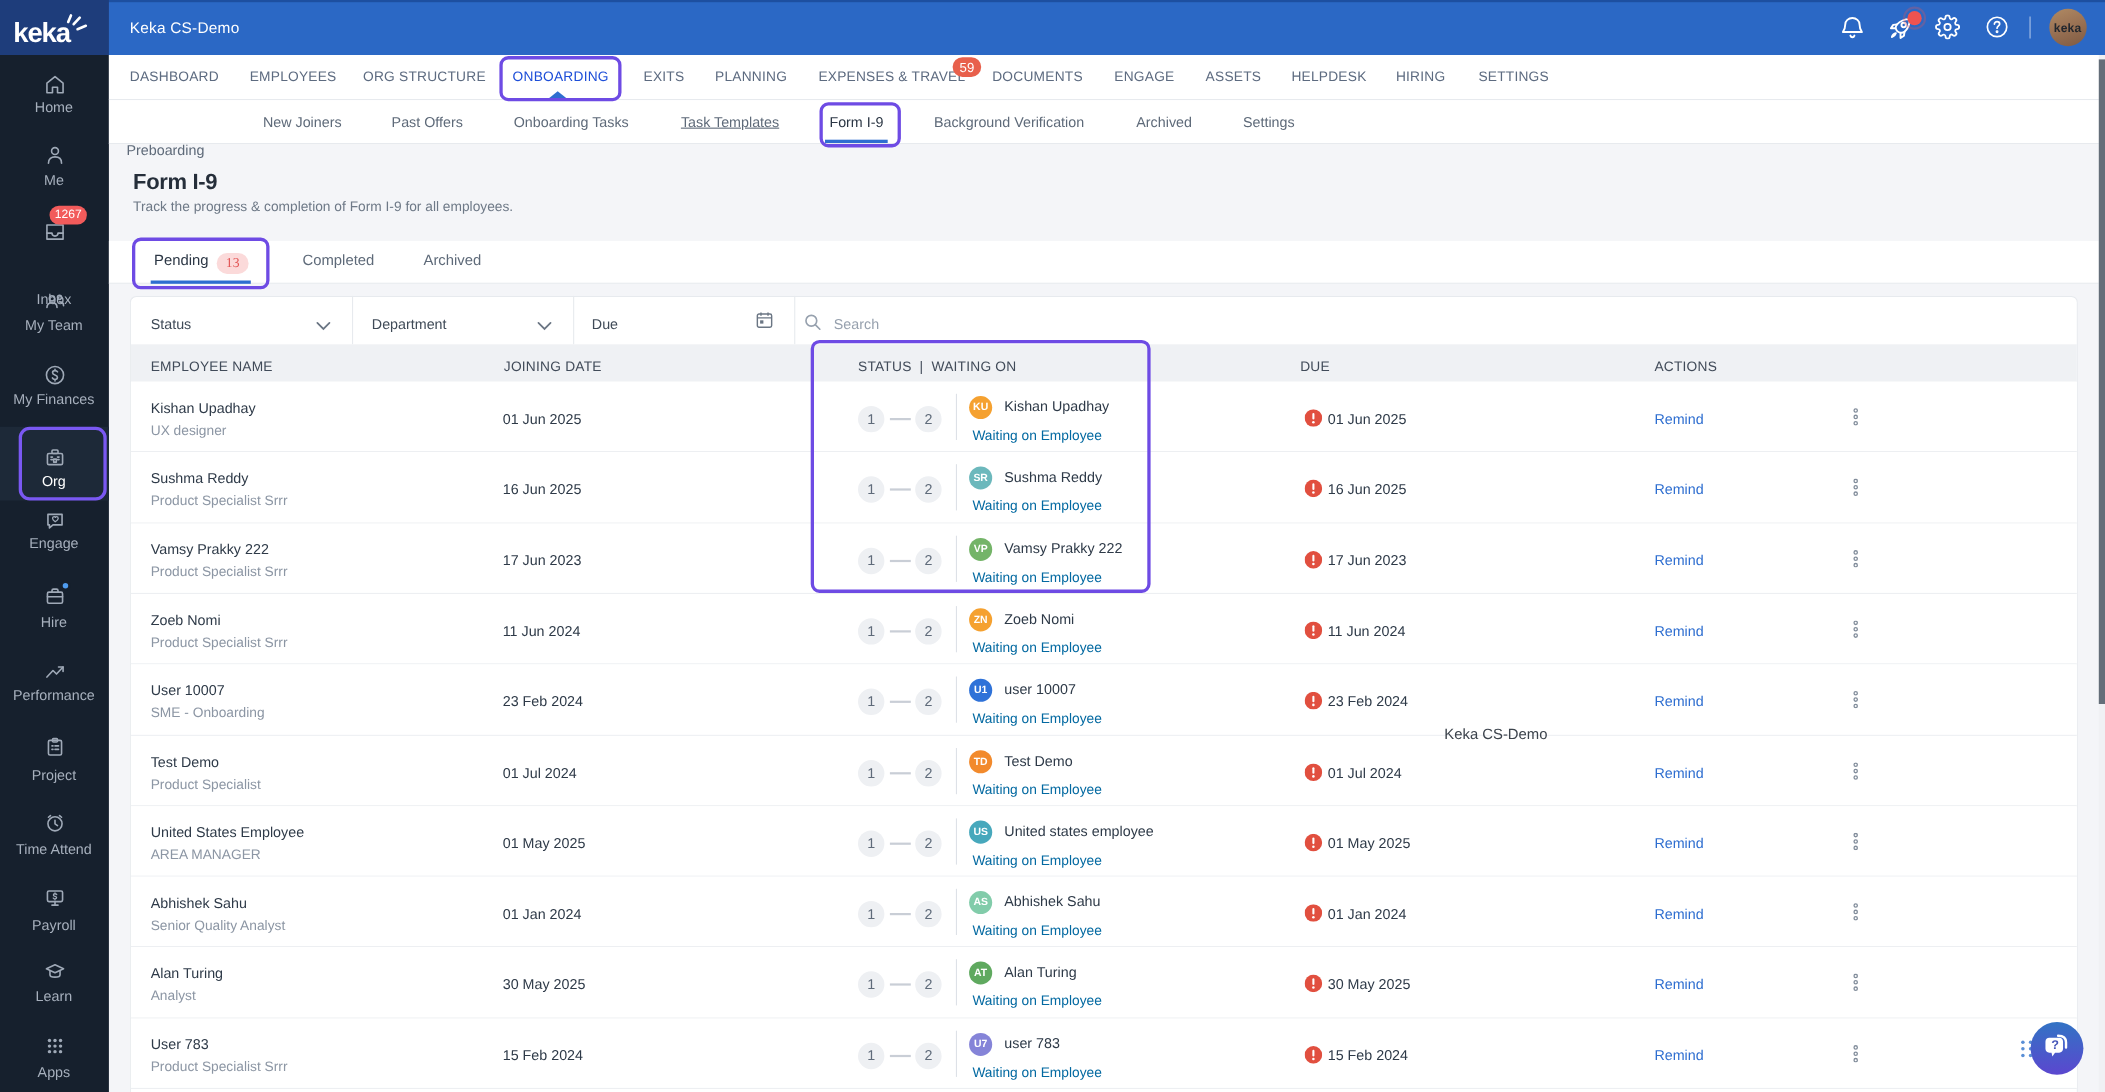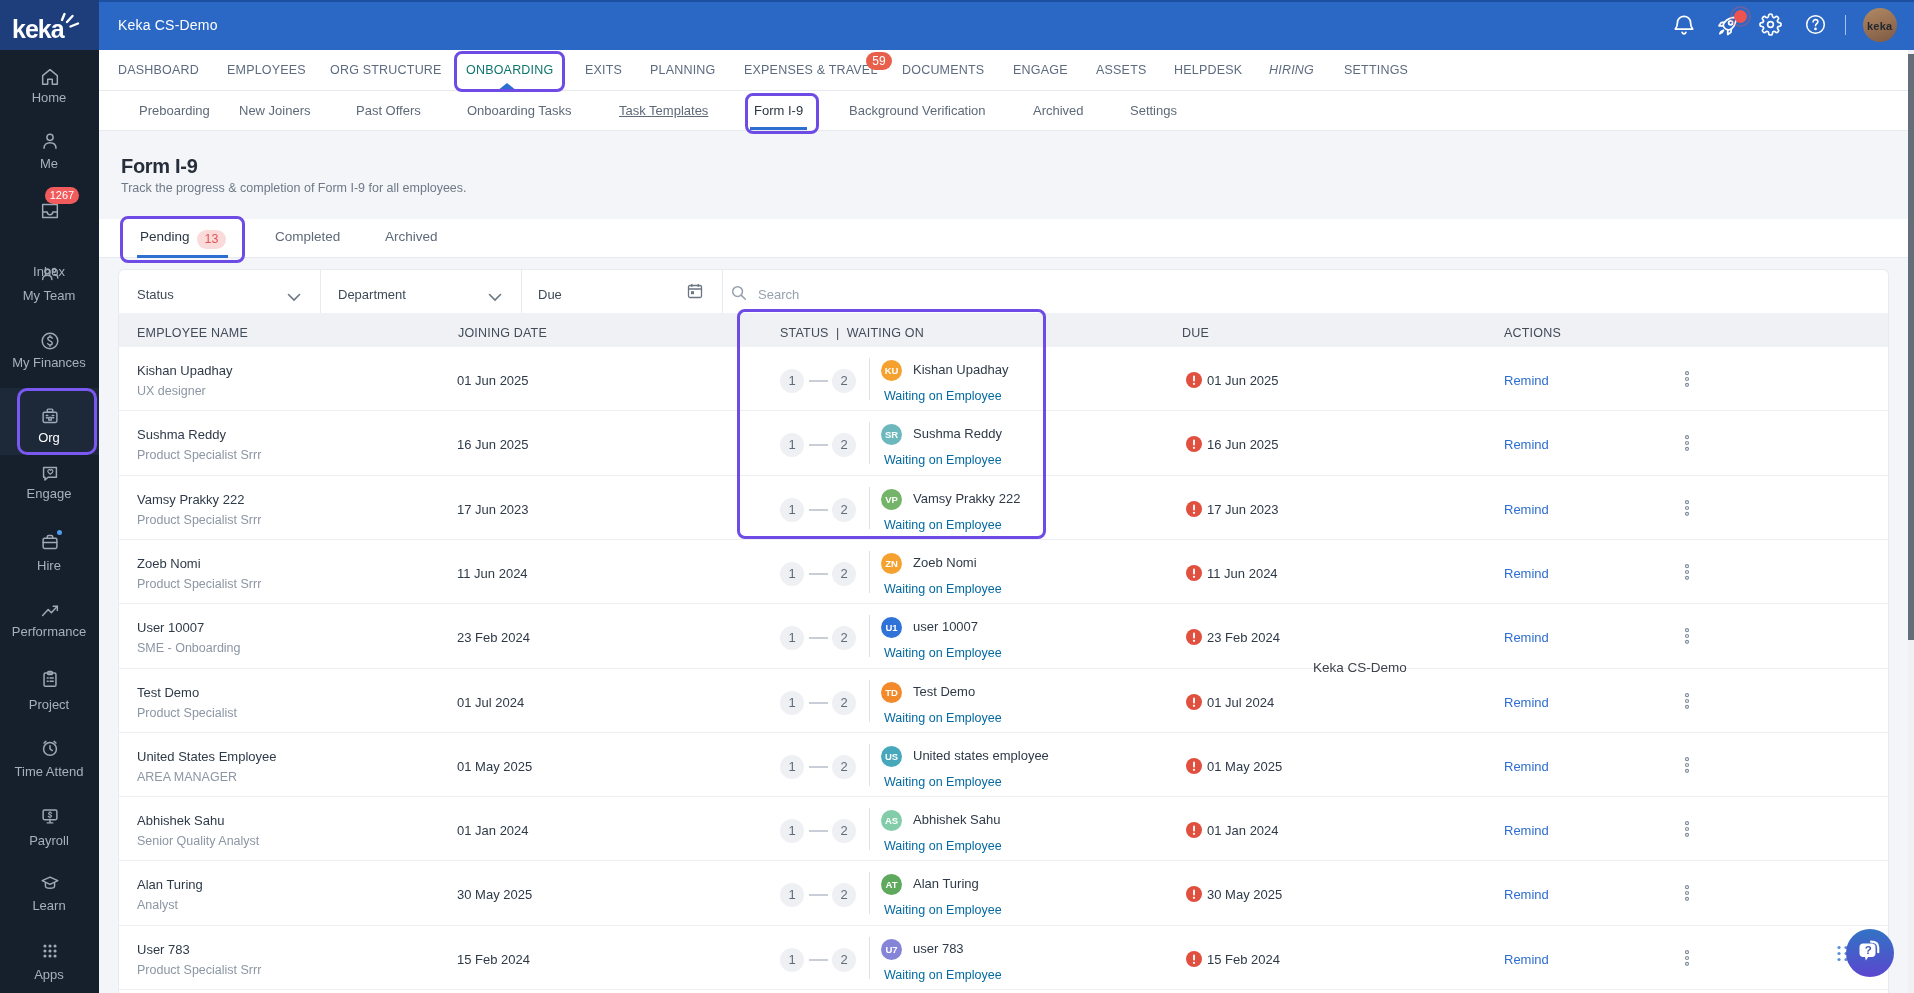--- a/index.html
+++ b/index.html
@@ -20,35 +20,35 @@
 .sicon { position:absolute; left:0; width:99px; text-align:center; }
 .slabel { position:absolute; left:0; width:98px; text-align:center; color:#a7b0bd; font-size:13px; }
 .slabel.on { color:#fff; }
 .orgrow { position:absolute; left:0; top:338px; width:99px; height:67px; background:#1d2938; }
 .orgbox { position:absolute; left:17px; top:338px; width:80px; height:67px; border:3px solid #7a58f2; border-radius:10px; }
 #inboxbadge { position:absolute; left:45px; top:137px; width:34px; height:17px; background:#f25b5b; border-radius:9px; color:#fff; font-size:11px; text-align:center; line-height:17px; }
 #hiredot { position:absolute; left:55px; top:478px; width:9px; height:9px; border-radius:50%; background:#4f9cf0; border:2px solid #16202d; }
 
 #nav1 { position:absolute; left:99px; top:50px; width:1815px; height:41px; background:#fff; border-bottom:1px solid #e7eaee; }
 .n1 { position:absolute; top:13px; font-size:12.5px; color:#5d6b80; letter-spacing:0.2px;text-align:center; }
-.n1.act { color:#0f766e; }
+.n1.act { color:#1d4ed8; }
 #badge76 { position:absolute; left:866px; top:52px; width:26px; height:18px; background:#e8604c; border-radius:9px; color:#fff; font-size:12px; text-align:center; line-height:18px; }
 #navtri { position:absolute; left:497px; top:83px; width:0; height:0; border-left:10px solid transparent; border-right:10px solid transparent; border-bottom:8px solid #2e6ed0; }
 #nav2 { position:absolute; left:99px; top:91px; width:1815px; height:40px; background:#fff; border-bottom:1px solid #e7eaee; }
 .n2 { position:absolute; top:12px; font-size:13px; color:#5e6a79; }
 .n2.act { color:#2b3644; }
 #formi9line { position:absolute; left:750px; top:127px; width:57px; height:3px; background:#2e6ed0; }
 
 #title { position:absolute; left:121px; top:155px; font-size:20px; font-weight:bold; color:#252e3a; letter-spacing:-0.3px; }
 #subtitle { position:absolute; left:121px; top:181px; font-size:12.5px; color:#6e7987; }
 
 #tabband { position:absolute; left:99px; top:219px; width:1809px; height:39px; background:#fff; border-bottom:1px solid #e7eaee; }
 .tab { position:absolute; top:229px; font-size:13.5px; color:#5e6a79; }
 #tab1 { left:140px; color:#2b3644; }
-#tabbadge { position:absolute; left:197px; top:230px; width:29px; height:19px; background:#fbdada; border-radius:10px; color:#e25555; font-size:12.5px; text-align:center; line-height:19px; }
+#tabbadge { position:absolute; left:197px; top:230px; width:29px; height:19px; background:#fbdada; border-radius:10px; color:#e25555; font-size:12.5px; text-align:center; line-height:19px;font-family:Liberation Serif, serif; }
 #tabline { position:absolute; left:137px; top:255px; width:91px; height:3px; background:#2e6ed0; }
 
 #card { position:absolute; left:118px; top:269px; width:1771px; height:724px; background:#fff; border:1px solid #e7eaee; border-radius:6px 6px 0 0; border-bottom:none; }
 .fdiv { position:absolute; top:269px; width:1px; height:44px; background:#e7eaee; }
 .flabel { position:absolute; top:287px; font-size:13px; color:#3f4a57; }
 .fph { position:absolute; top:287px; font-size:13px; color:#97a1ae; }
 .chev { position:absolute; }
 
 #thead { position:absolute; left:119px; top:313px; width:1769px; height:34px; background:#eff1f4; }
 .th { position:absolute; top:13px; font-size:12.5px; color:#414b59; letter-spacing:0.2px; }
@@ -213,27 +213,27 @@
     <div class="n1" style="left:128px;">EMPLOYEES</div>
     <div class="n1" style="left:231px;">ORG STRUCTURE</div>
     <div class="n1 act" style="left:367px;">ONBOARDING</div>
     <div class="n1" style="left:486px;">EXITS</div>
     <div class="n1" style="left:551px;">PLANNING</div>
     <div class="n1" style="left:645px;">EXPENSES &amp; TRAVEL</div>
     <div class="n1" style="left:803px;">DOCUMENTS</div>
     <div class="n1" style="left:914px;">ENGAGE</div>
     <div class="n1" style="left:997px;">ASSETS</div>
     <div class="n1" style="left:1075px;">HELPDESK</div>
-    <div class="n1" style="left:1170px;font-style:italic;">HIRING</div>
+    <div class="n1" style="left:1170px;">HIRING</div>
     <div class="n1" style="left:1245px;">SETTINGS</div>
   </div>
 <div id="badge76">59</div>
 <div id="navtri"></div>
 <div id="nav2">
-    <div class="n2" style="left:40px;">Preboarding</div>
+    <div class="n2" style="left:16px;margin-top:26px;">Preboarding</div>
     <div class="n2" style="left:140px;">New Joiners</div>
     <div class="n2" style="left:257px;text-align:right;">Past Offers</div>
     <div class="n2" style="left:368px;">Onboarding Tasks</div>
     <div class="n2" style="left:520px;text-decoration:underline;">Task Templates</div>
     <div class="n2 act" style="left:655px;">Form I-9</div>
     <div class="n2" style="left:750px;">Background Verification</div>
     <div class="n2" style="left:934px;">Archived</div>
     <div class="n2" style="left:1031px;">Settings</div>
   </div>
 <div id="formi9line"></div>

